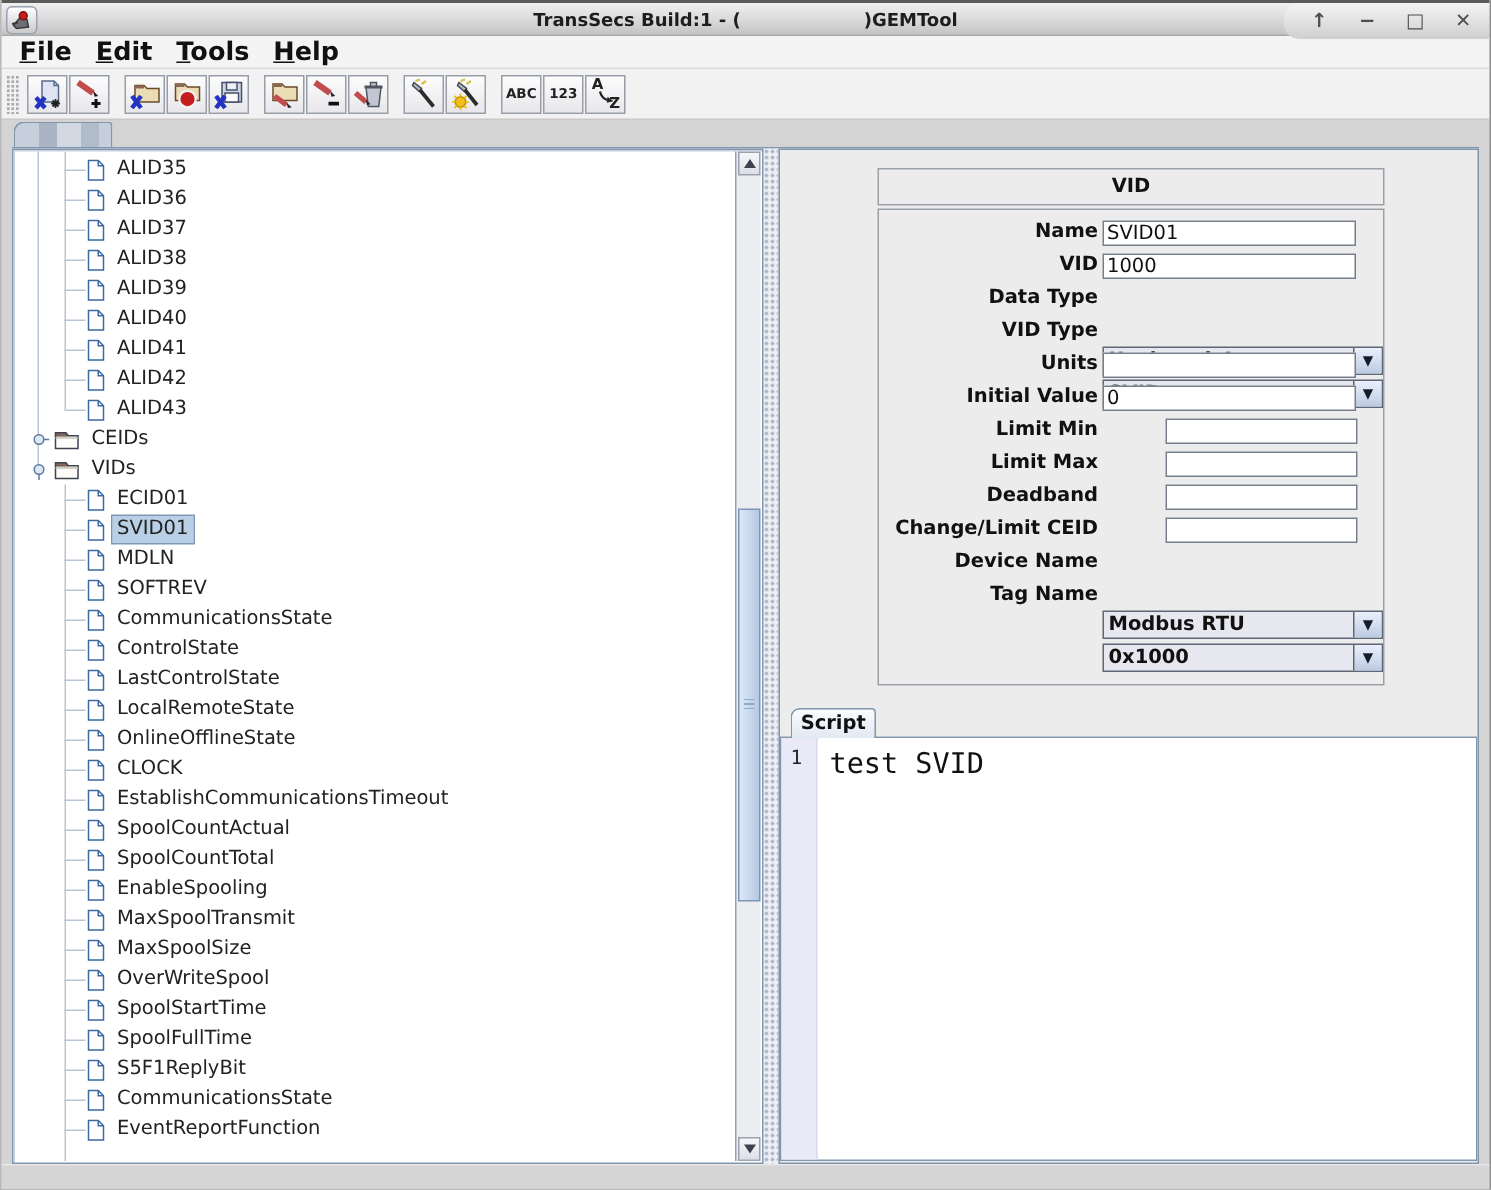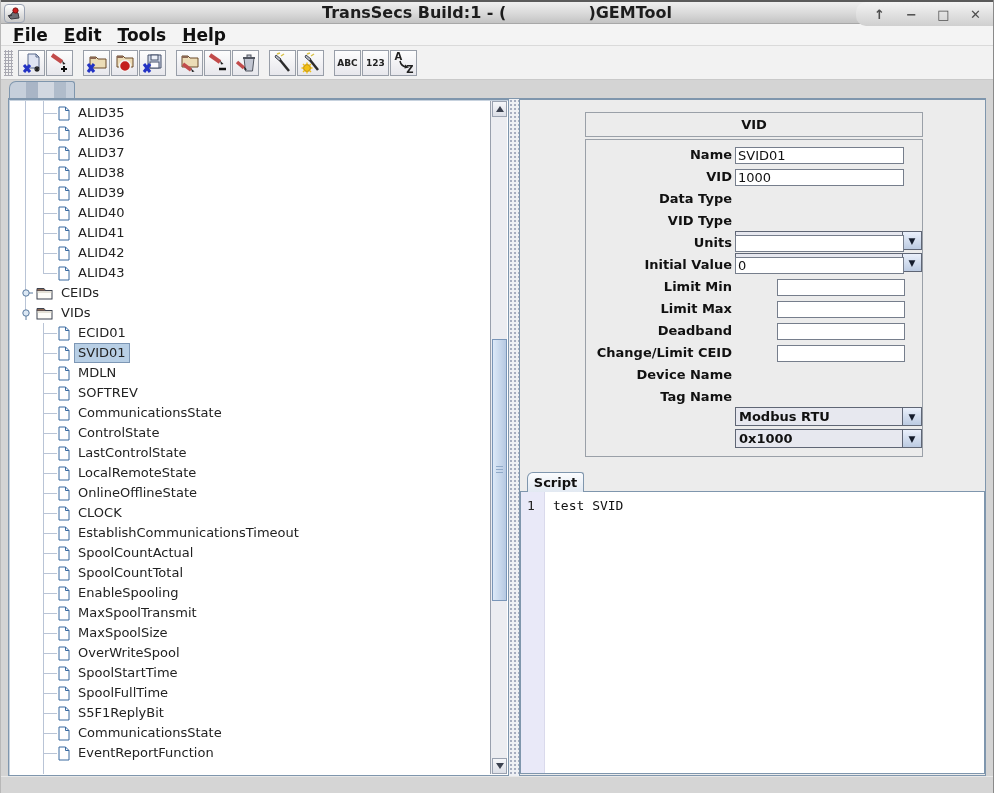--- a/index.html
+++ b/index.html
@@ -7,21 +7,21 @@
   .window { position:relative; width:994px; height:793px; background:#d4d4d4; overflow:hidden;
             border-left:1px solid #b8b8b8; border-right:1px solid #8a8a8a; }
 
   
   .titlebar { position:relative; height:24px; background:linear-gradient(#efefef,#d9d9d9 55%,#c3c3c3);
               border-top:2px solid #5a5a5a; border-bottom:1px solid #a8a8a8;
               display:flex; align-items:center; justify-content:center; }
   .win-icon-btn { position:absolute; left:3px; top:2px; width:21px; height:19px;
               border:1px solid #9aa2b2; border-radius:4px; background:linear-gradient(#ffffff,#c9c9c9);
               display:flex; align-items:center; justify-content:center; }
-  .title-text { font-size:16px; font-weight:bold; color:#1d1d1d; display:flex; align-items:center; }
+  .title-text { font-size:12px; font-weight:bold; color:#1d1d1d; display:flex; align-items:center; }
   .title-gap { display:inline-block; width:82px; }
   .win-controls { position:absolute; right:0; top:0; height:24px; padding:0 10px 0 16px;
               display:flex; align-items:center; gap:17px; border-radius:10px 0 0 10px;
               background:linear-gradient(#f4f4f4,#cfcfcf); }
   .win-ctl { width:15px; text-align:center; font-size:13px; font-weight:bold; color:#4e4e4e; cursor:default; }
 
   
   .menubar { height:22px; background:#f4f4f4; border-bottom:1px solid #dadada;
              display:flex; align-items:center; padding-left:4px; }
   .menu-item { display:inline-block; padding:1px 8px; font-size:17px; font-weight:bold; color:#111; }
@@ -98,21 +98,21 @@
   .combo-arrow { width:19px; border-left:1px solid #5f6675; background:linear-gradient(#eaf0fb,#bccbe2);
          display:flex; align-items:center; justify-content:center; font-size:9px; color:#141c2c; }
 
   
   .script-tab { position:absolute; left:7px; top:372px; width:57px; height:20px; border:1px solid #7f96ad; border-bottom:none;
          border-radius:6px 3px 0 0; background:linear-gradient(#fbfcfe,#e2e9f2);
          display:flex; align-items:center; justify-content:center; font-size:13px; font-weight:bold; color:#111; z-index:2; }
   .editor { position:absolute; left:0px; top:391px; right:0px; bottom:1px; border:1px solid #7f96ad; background:#fff; display:flex; }
   .gutter { width:24px; background:#e9e9f8; border-right:1px solid #dadaec; font-family:"DejaVu Sans Mono",monospace;
          font-size:13px; color:#222; text-align:left; padding:6px 0 0 6px; }
-  .code { flex:1; font-family:"DejaVu Sans Mono",monospace; font-size:13px; color:#111; padding:6px 0 0 8px; white-space:pre;border-radius:10px; }
+  .code { flex:1; font-family:"DejaVu Sans Mono",monospace; font-size:19px; color:#111; padding:6px 0 0 8px; white-space:pre;border-radius:10px; }
 
   .statusbar { height:17px; background:#d5d5d5; border-top:1px solid #e8e8e8; }
 
   svg { display:block; }
 </style>
 </head>
 <body>
 
 <div class="window">
 

